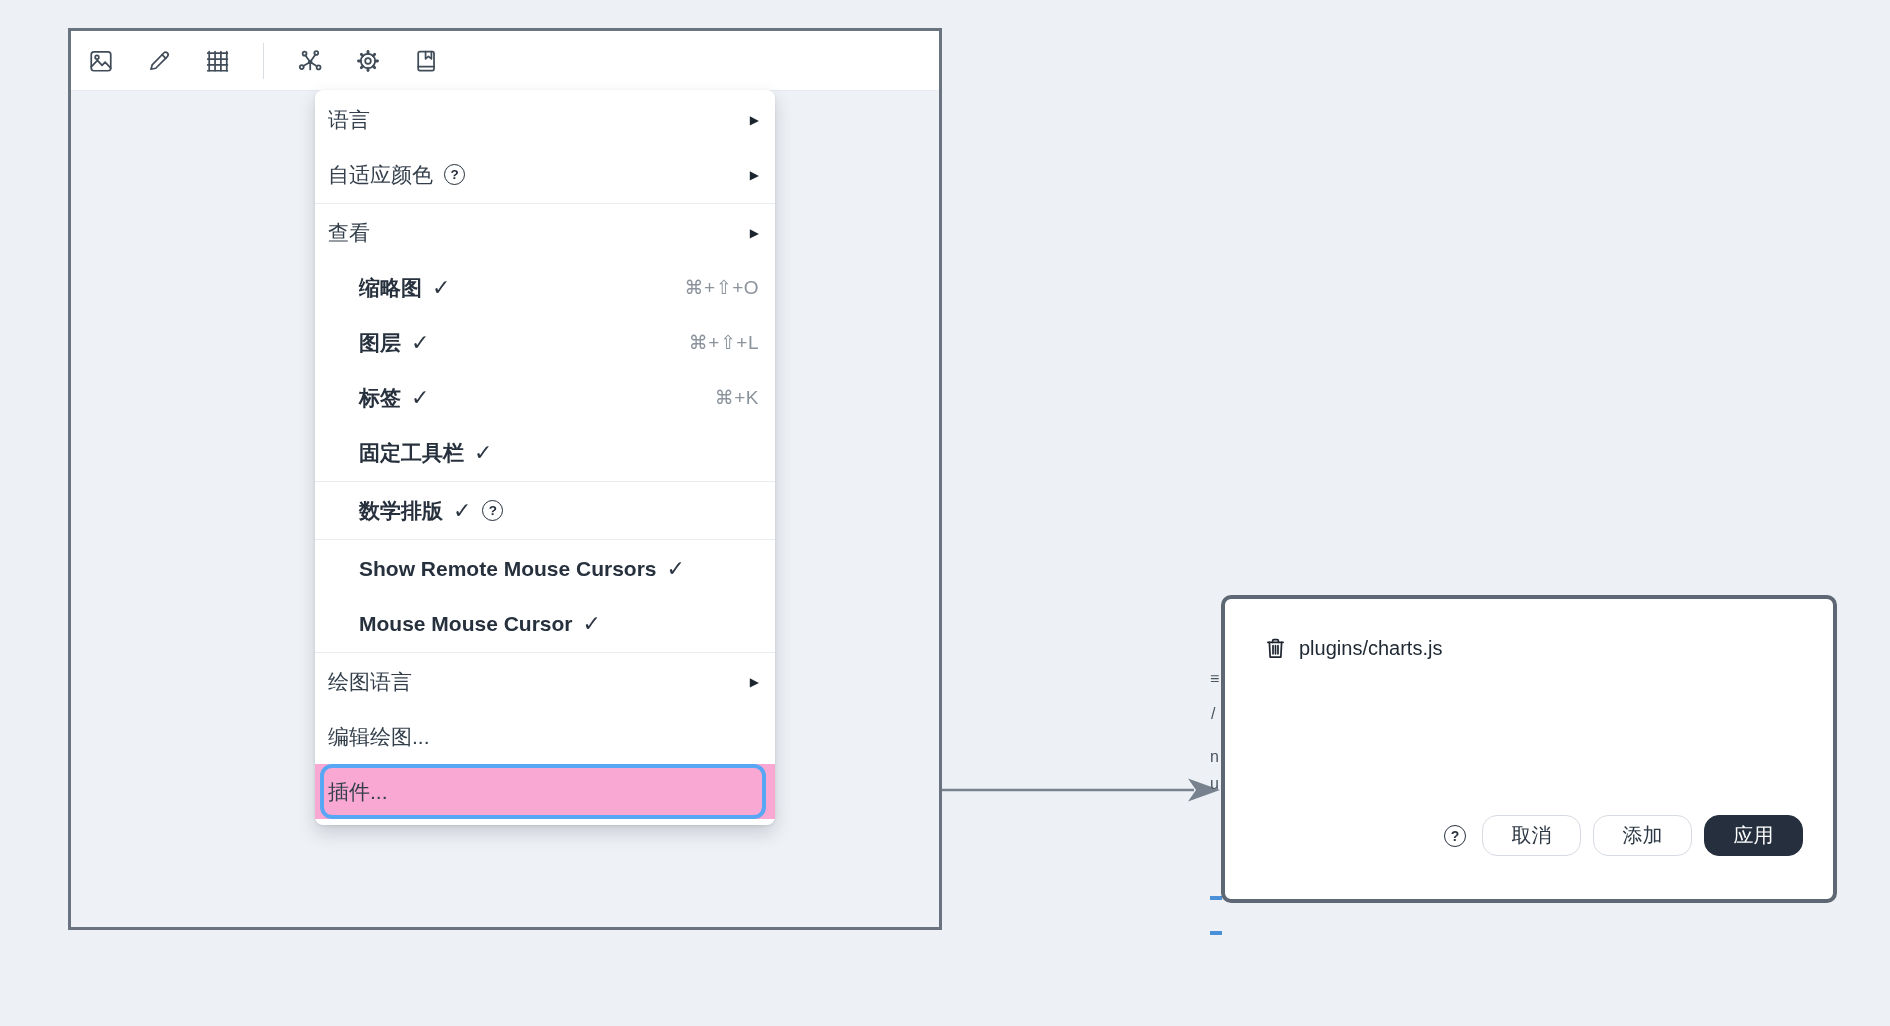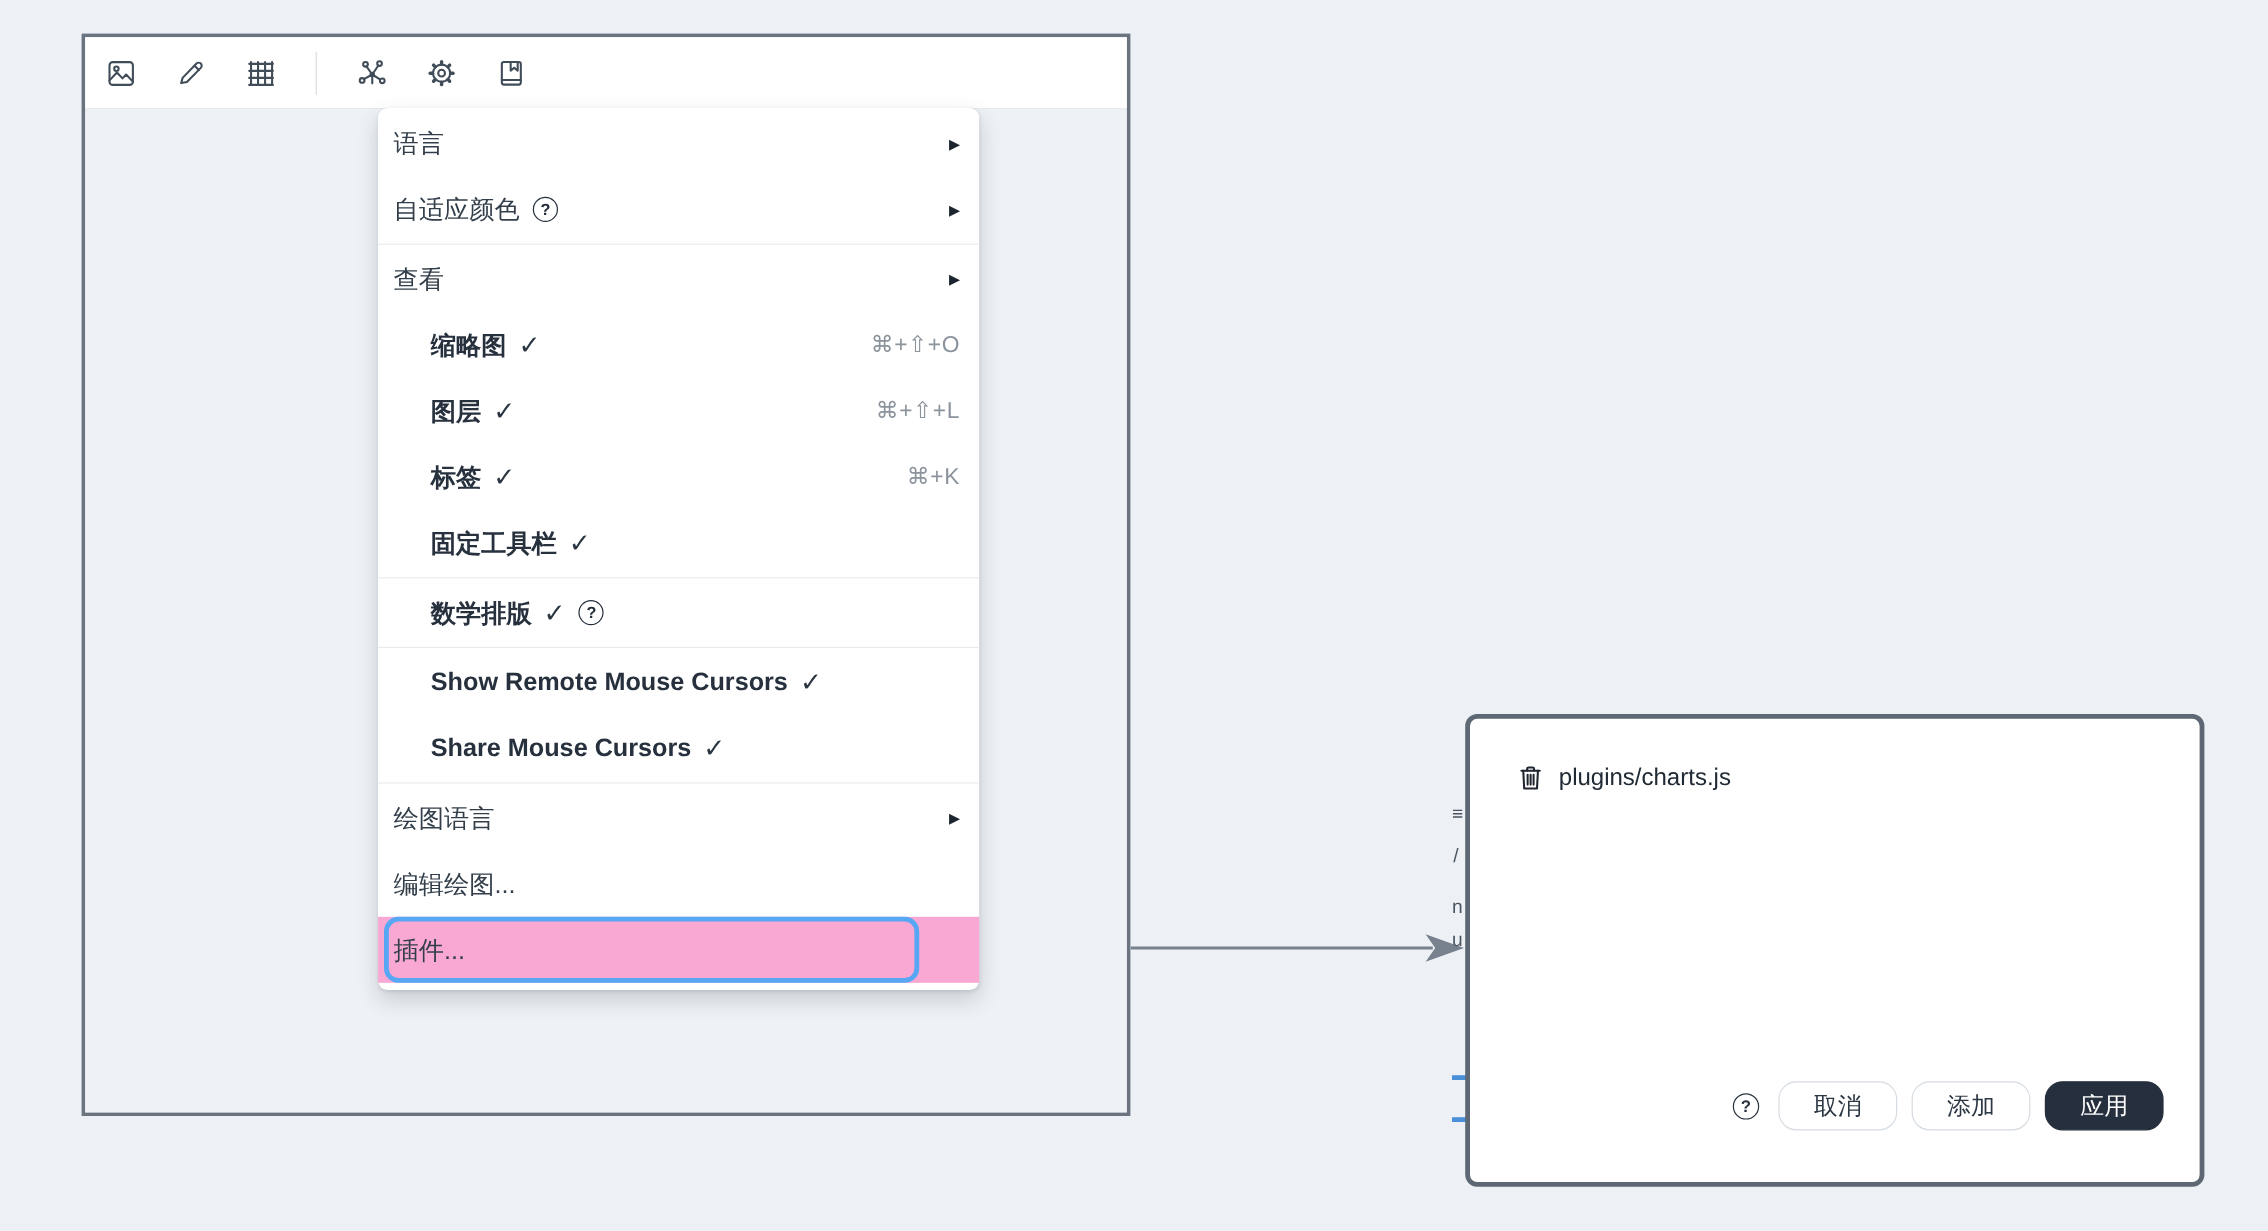--- a/index.html
+++ b/index.html
@@ -20,21 +20,21 @@
     height:60px; background:#ffffff; border-bottom:1px solid #e7eaee;
     display:flex; align-items:center; padding-left:16px; gap:30px;
   }
   .tb-icon { width:28px; height:28px; display:inline-flex; align-items:center; justify-content:center; cursor:pointer; }
   .tb-icon svg { width:26px; height:26px; stroke:#414c59; fill:none; stroke-width:1.6; stroke-linecap:round; stroke-linejoin:round; }
   .tb-sep { width:1px; height:36px; background:#d9dee3; margin:0 2px; }
   .canvas { position:absolute; left:0; top:61px; right:0; bottom:0; background:#eef1f5; }
 
   
   .menu {
-    position:absolute; left:315px; top:90px; width:501px;
+    position:absolute; left:315px; top:90px; width:460px;
     background:#ffffff; border-radius:8px; z-index:3;
     box-shadow:0 8px 18px rgba(55,65,80,0.20), 0 1px 3px rgba(55,65,80,0.12);
     padding:2px 0 6px 0;
   }
   .mi {
     position:relative; height:55px; display:flex; align-items:center;
     padding:0 16px 0 13px; font-size:21px; color:#323e4a; cursor:pointer;
   }
   .mi.bold { font-weight:700; color:#27313e;padding-left:44px; }
   .mi-label { white-space:nowrap; position:relative; z-index:2; }
@@ -57,21 +57,21 @@
 
   
   .arrow-svg { position:absolute; left:942px; top:776px; z-index:1; }
 
   
   .peek { position:absolute; z-index:2; color:#4a5560; font-size:16px; }
   .peek-dash { position:absolute; width:12px; height:4px; background:#4a90d9; z-index:2; }
 
   
   .dialog {
-    position:absolute; left:1221px; top:595px; width:616px; height:394px;
+    position:absolute; left:1221px; top:595px; width:616px; height:308px;
     background:#ffffff; border:4px solid #5d6874; border-radius:10px; z-index:3;
   }
   .plugin-row {
     position:absolute; left:40px; top:36px; height:26px;
     display:flex; align-items:center; gap:13px;
   }
   .trash-btn { width:21px; height:23px; display:inline-flex; cursor:pointer; }
   .trash-btn svg { width:21px; height:23px; stroke:#1f2630; fill:none; stroke-width:1.8; stroke-linecap:round; stroke-linejoin:round; }
   .plugin-name { font-size:20px; color:#202a35; }
   .dialog-footer {
@@ -217,21 +217,21 @@
   </div>
 
   <div class="msep"></div>
 
   <div class="mi bold">
     <span class="mi-label">Show Remote Mouse Cursors</span>
     <span class="check">✓</span>
   </div>
 
   <div class="mi bold">
-    <span class="mi-label">Share Mouse Cursors</span>
+    <span class="mi-label">Mouse Mouse Cursor</span>
     <span class="check">✓</span>
   </div>
 
   <div class="msep"></div>
 
   <div class="mi">
     <span class="mi-label">绘图语言</span>
     <span class="mi-right">
         <span class="subarrow">▶</span>
       </span>

